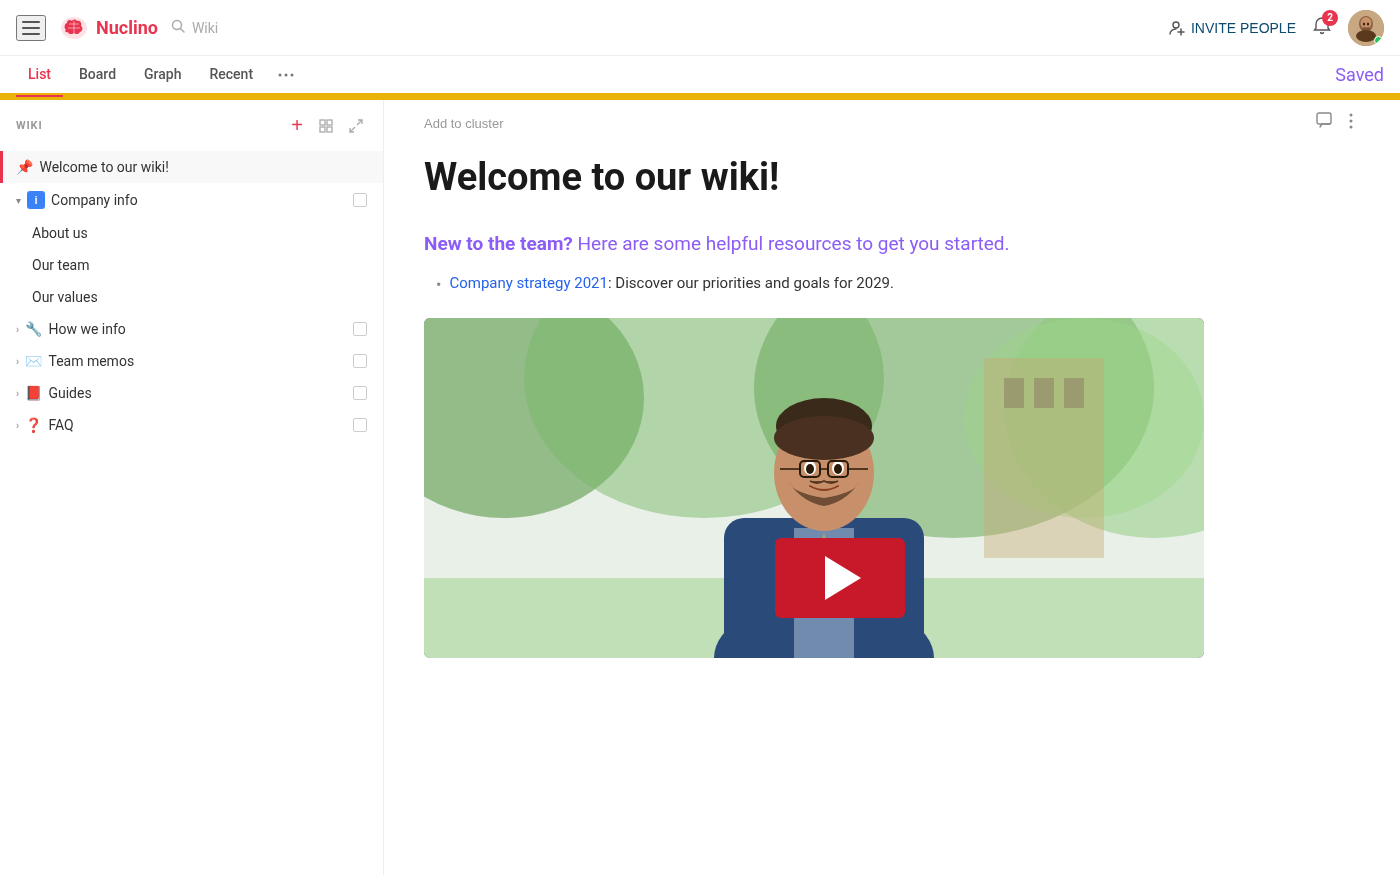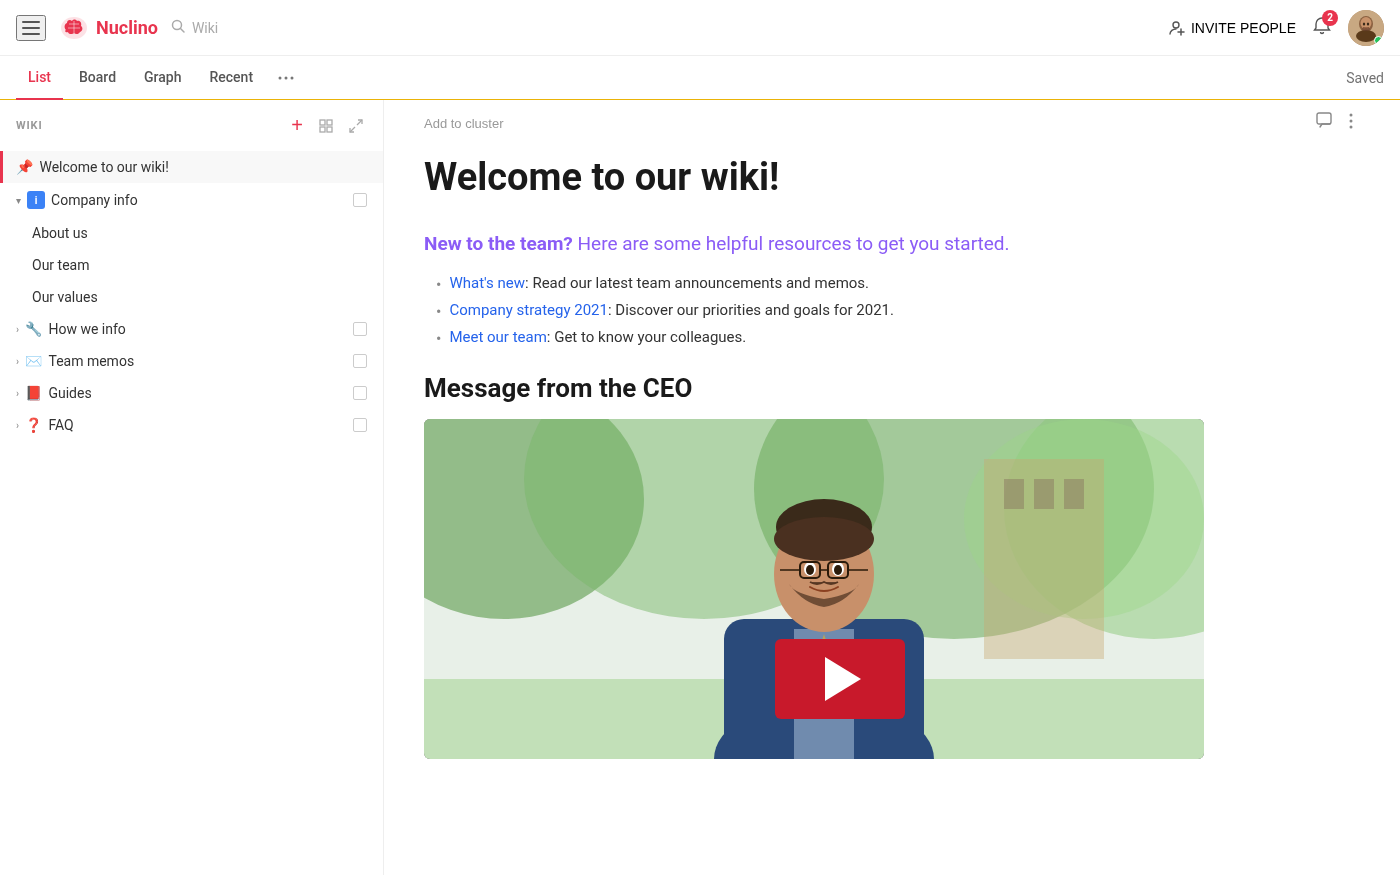--- a/index.html
+++ b/index.html
@@ -12,36 +12,36 @@
     }
     .hamburger { display: flex; flex-direction: column; gap: 4px; cursor: pointer; padding: 4px; }
     .hamburger span { display: block; width: 18px; height: 2px; background: #555; border-radius: 1px; }
     .logo-area { display: flex; align-items: center; gap: 6px; text-decoration: none; }
     .logo-brain { width: 32px; height: 32px; }
     .logo-text { font-size: 18px; font-weight: 700; color: #e8344e; }
     .search-area { display: flex; align-items: center; gap: 6px; flex: 1; max-width: 300px; cursor: pointer; }
     .search-icon-wrap { color: #999; }
     .search-placeholder { color: #aaa; font-size: 14px; }
     .nav-right { margin-left: auto; display: flex; align-items: center; gap: 16px; }
-    .invite-btn { display: flex; align-items: center; gap: 6px; background: none; border: none; cursor: pointer; color: #000000; font-size: 14px; font-weight: 500; }
+    .invite-btn { display: flex; align-items: center; gap: 6px; background: none; border: none; cursor: pointer; color: #0c4a6e; font-size: 14px; font-weight: 500; }
     .bell-wrap { position: relative; cursor: pointer; }
     .bell-badge { position: absolute; top: -6px; right: -6px; background: #e8344e; color: #fff; border-radius: 50%; width: 16px; height: 16px; font-size: 10px; display: flex; align-items: center; justify-content: center; font-weight: 700; }
     .avatar { width: 36px; height: 36px; border-radius: 50%; background: #c8a882; overflow: hidden; position: relative; cursor: pointer; }
     .avatar-online { position: absolute; bottom: 1px; right: 1px; width: 9px; height: 9px; background: #22c55e; border-radius: 50%; border: 1.5px solid #fff; }
     .avatar-img { width: 100%; height: 100%; object-fit: cover; background: linear-gradient(135deg, #c8a882 0%, #a07850 100%); }
 
     
     .tabs {
       display: flex; align-items: center; height: 44px; padding: 0 16px;
-      border-bottom: 1px solid #eab308; flex-shrink: 0; gap: 4px;
+      border-bottom: 7px solid #eab308; flex-shrink: 0; gap: 4px;
     }
     .tab { padding: 0 12px; height: 44px; display: flex; align-items: center; font-size: 14px; color: #555; cursor: pointer; border-bottom: 2px solid transparent; font-weight: 500; }
     .tab.active { color: #e8344e; border-bottom: 2px solid #e8344e; }
     .tab-more { padding: 0 8px; height: 44px; display: flex; align-items: center; color: #777; cursor: pointer; font-size: 18px; }
-    .tabs-saved { margin-left: auto; font-size: 14px; color: #737373; }
+    .tabs-saved { margin-left: auto; font-size: 18px; color: #8b5cf6; }
 
     
     .main-layout { display: flex; flex: 1; overflow: hidden; }
 
     
     .sidebar { width: 384px; flex-shrink: 0; border-right: 1px solid #eee; display: flex; flex-direction: column; overflow: hidden; }
     .sidebar-header { display: flex; align-items: center; padding: 12px 16px; gap: 8px; }
     .sidebar-wiki-label { font-size: 11px; font-weight: 700; color: #999; letter-spacing: 0.08em; flex: 1; }
     .sidebar-actions { display: flex; gap: 8px; }
     .sidebar-action-btn { background: none; border: none; cursor: pointer; color: #999; font-size: 16px; padding: 2px 4px; display: flex; align-items: center; }
@@ -303,33 +303,24 @@
       <h1 class="content-title">Welcome to our wiki!</h1>
 
 
       <p class="content-p">
         <strong>New to the team?</strong><span> Here are some helpful resources to get you started.</span>
       </p>
 
       <ul class="content-list">
         <li>
 
-          <span><a href="#" class="content-link">What's new</a><span>: Read our latest team announcements and memos.</span></span>
-        </li>
-        <li>
-
-          <span><a href="#" class="content-link">Company strategy 2021</a><span>: Discover our priorities and goals for 2021.</span></span>
-        </li>
-        <li>
-
-          <span><a href="#" class="content-link">Meet our team</a><span>: Get to know your colleagues.</span></span>
+          <span><a href="#" class="content-link">Company strategy 2021</a><span>: Discover our priorities and goals for 2029.</span></span>
         </li>
       </ul>
 
-      <h2 class="content-h2">Message from the CEO</h2>
 
       <div class="video-container">
         
         <svg width="100%" height="100%" viewBox="0 0 820 340" xmlns="http://www.w3.org/2000/svg" preserveAspectRatio="xMidYMid slice">
 
           <rect width="820" height="340" fill="#e8f0e8"></rect>
 
           <ellipse cx="100" cy="80" rx="140" ry="120" fill="#5a9a4a" opacity="0.6"></ellipse>
           <ellipse cx="300" cy="60" rx="180" ry="140" fill="#7ab86a" opacity="0.5"></ellipse>
           <ellipse cx="550" cy="70" rx="200" ry="150" fill="#6aaa5a" opacity="0.55"></ellipse>

